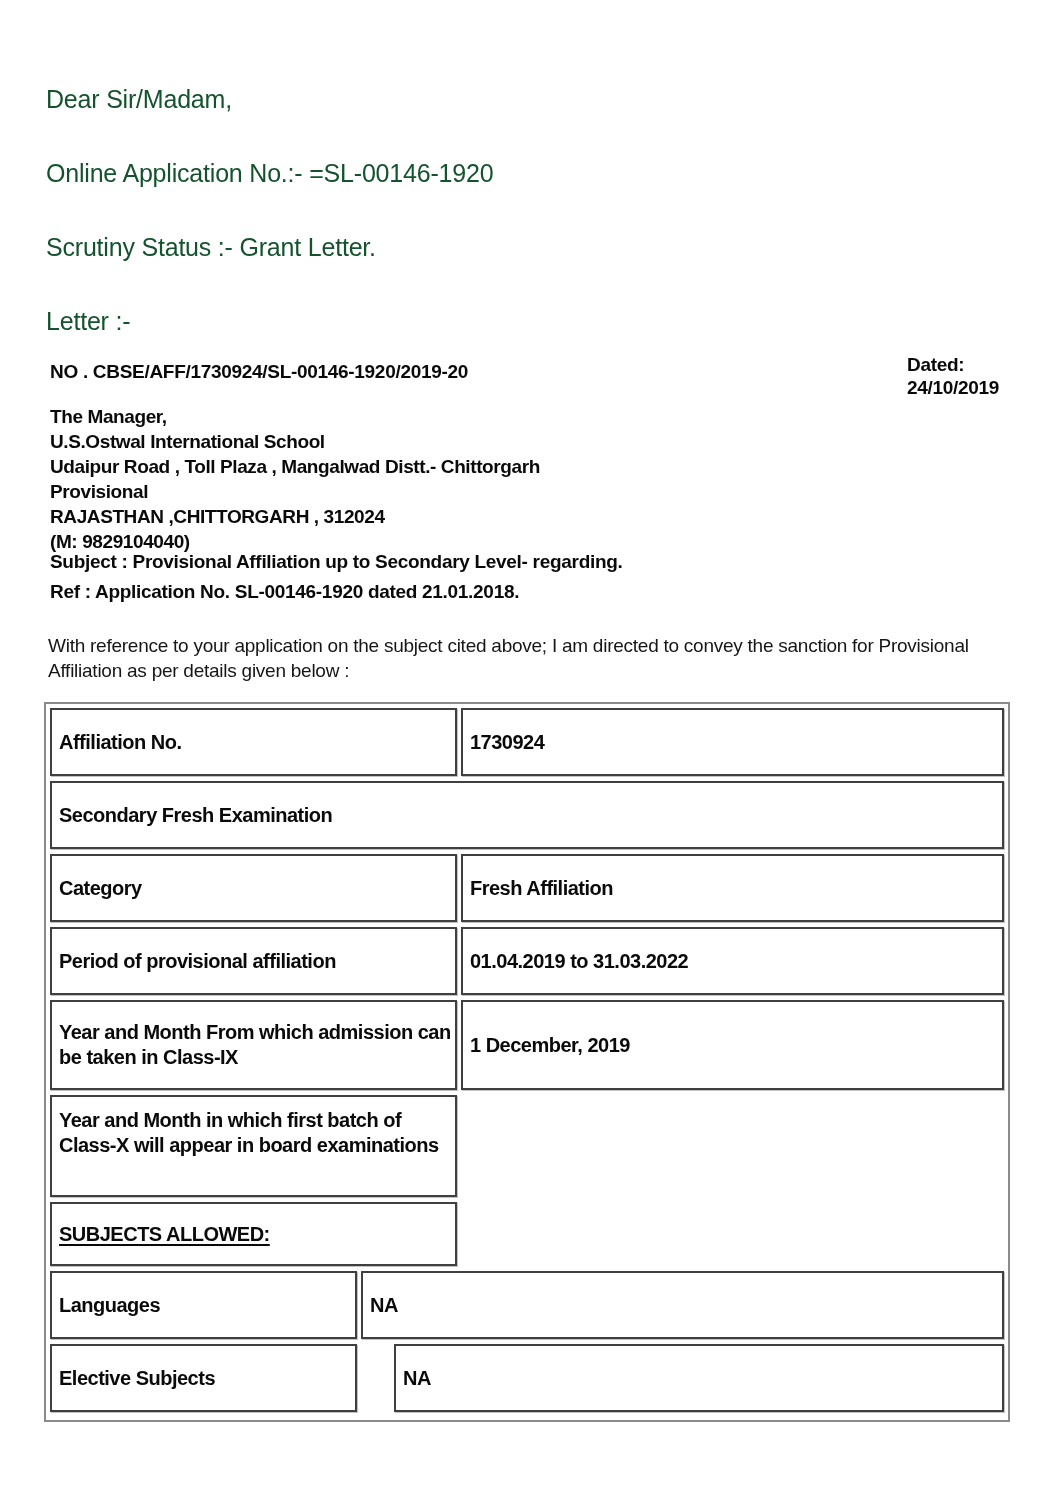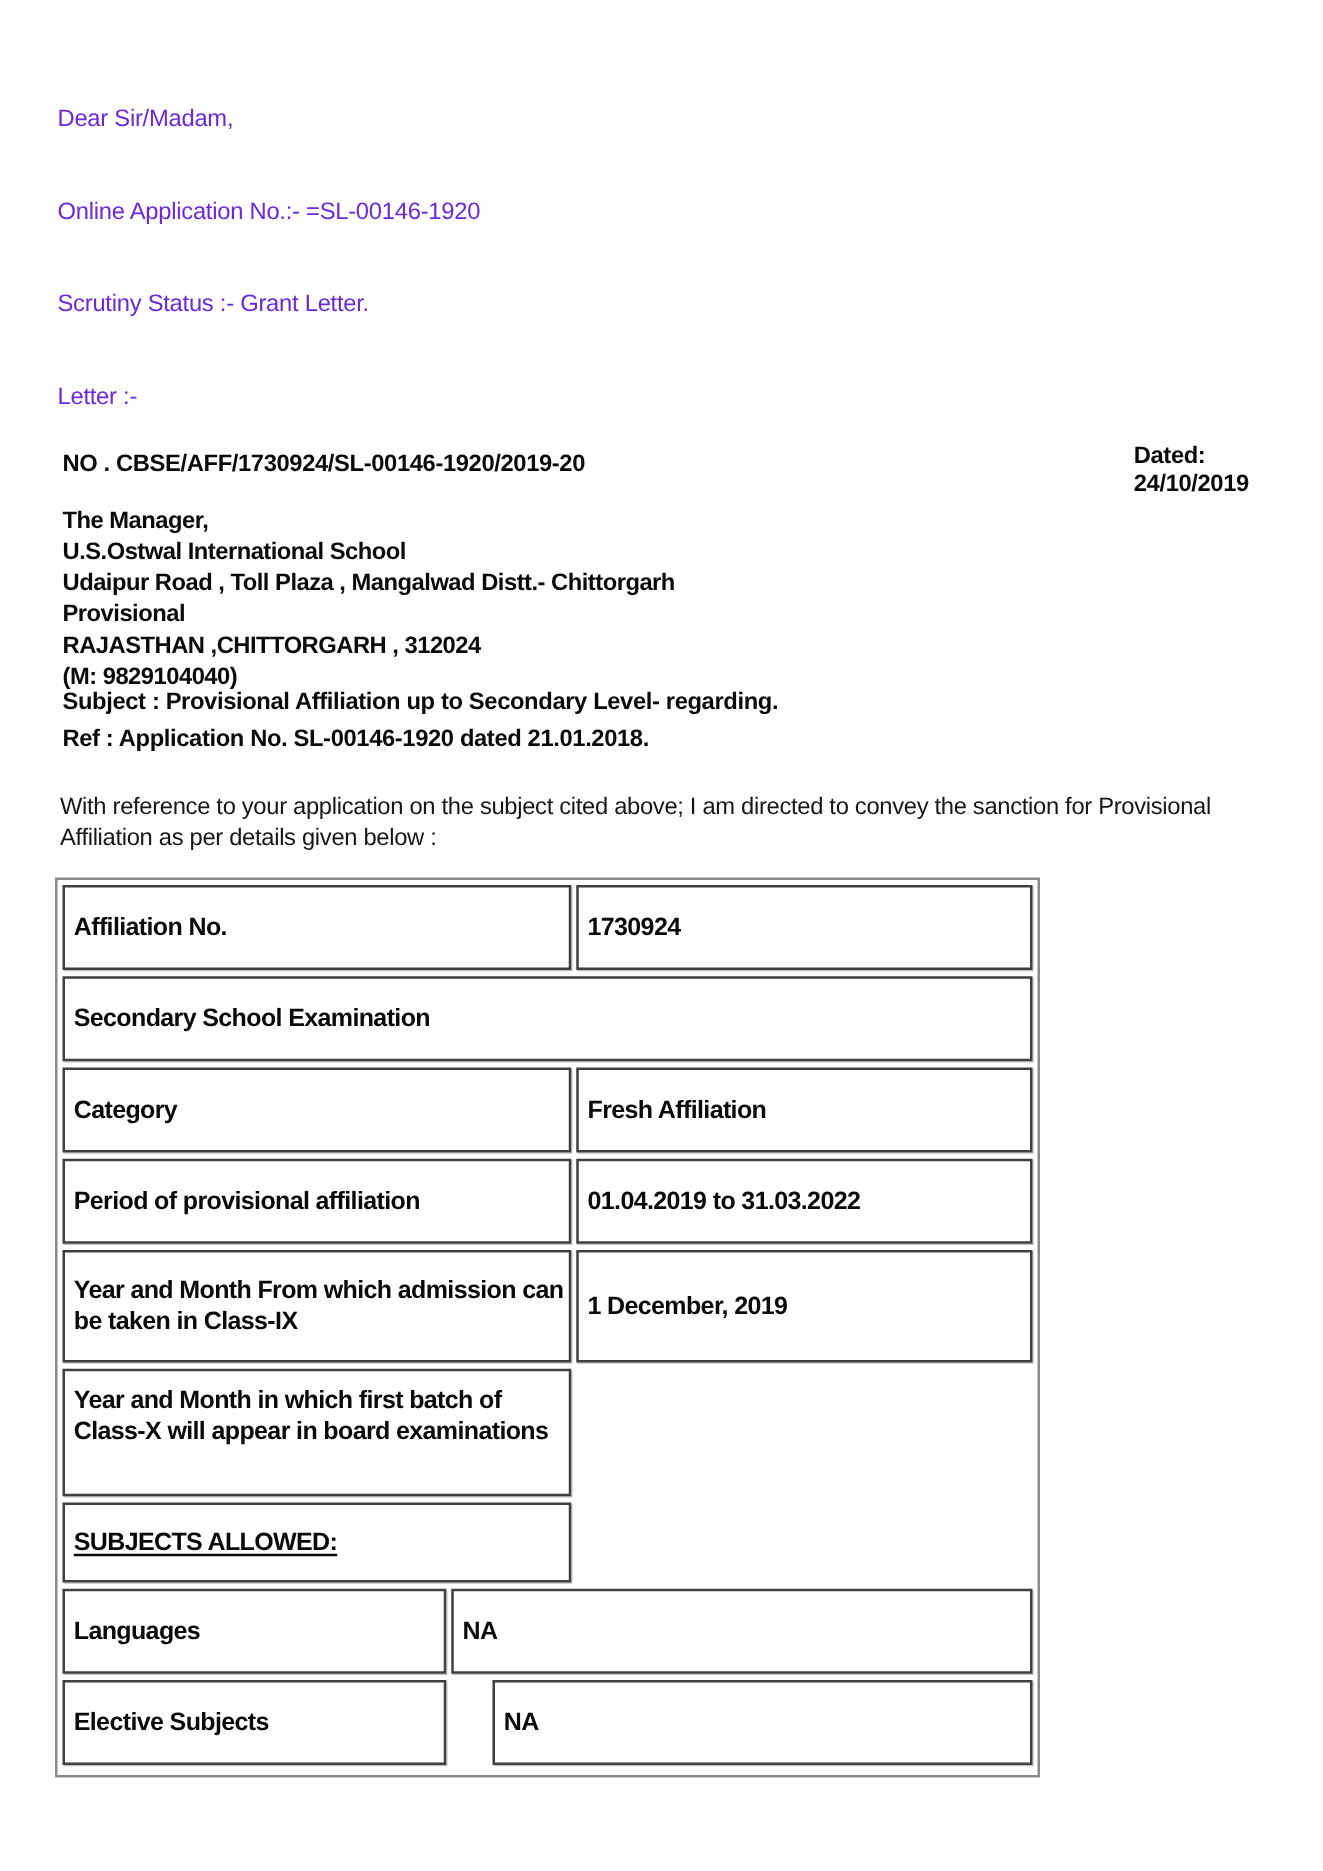--- a/index.html
+++ b/index.html
@@ -8,23 +8,23 @@
     position: relative;
     width: 1058px;
     height: 1497px;
     background: #ffffff;
     font-family: "Liberation Sans", "DejaVu Sans", sans-serif;
     color: #0a0a0a;
     overflow: hidden;
   }
   .abs { position: absolute; }
   .reg {
-    font-size: 19px;
+    font-size: 25px;
     letter-spacing: -0.2px;
-    color: #6d28d9;
+    color: #14532d;
   }
   .bold { font-weight: bold; color: #0a0a0a; }
 
   .salutation   { left: 46px; top: 85px;  }
   .app-line     { left: 46px; top: 159px; }
   .scrutiny     { left: 46px; top: 233px; }
   .letter-label { left: 46px; top: 307px; }
 
   .letter-no { left: 50px; top: 361px; font-size: 19px; letter-spacing: -0.3px; }
   .dated-block { left: 907px; top: 353px; font-size: 19px; line-height: 23px; letter-spacing: -0.3px; }
@@ -41,21 +41,21 @@
     font-size: 19px;
     line-height: 25px;
     letter-spacing: -0.25px;
     color: #161616;
   }
 
   
   .grant-table {
     position: absolute;
     left: 44px; top: 702px;
-    width: 788px;
+    width: 966px;
     border: 2px solid #8a8a8a;
     padding: 4px;
     background: #ffffff;
   }
   .trow { display: flex; gap: 4px; margin-bottom: 5px; }
   .trow:last-child { margin-bottom: 4px; gap: 37px; }
   .tcell {
     border: 2px solid #3f3f3f;
     box-shadow: 1px 1px 0 rgba(120,120,120,0.45);
     padding: 4px 4px 4px 7px;
@@ -117,21 +117,21 @@
   <div class="abs body-para">With reference to your application on the subject cited above; I am directed to convey the sanction for Provisional Affiliation as per details given below :</div>
 
   <div class="grant-table">
 
     <div class="trow">
       <div class="tcell lbl h68">Affiliation No.</div>
       <div class="tcell val h68">1730924</div>
     </div>
 
     <div class="trow">
-      <div class="tcell val h68">Secondary School Examination</div>
+      <div class="tcell val h68">Secondary Fresh Examination</div>
     </div>
 
     <div class="trow">
       <div class="tcell lbl h68">Category</div>
       <div class="tcell val h68">Fresh Affiliation</div>
     </div>
 
     <div class="trow">
       <div class="tcell lbl h68">Period of provisional affiliation</div>
       <div class="tcell val h68">01.04.2019 to 31.03.2022</div>

